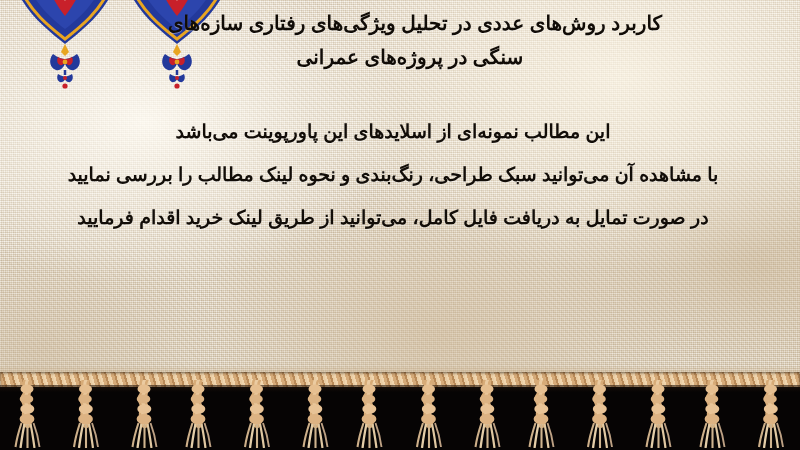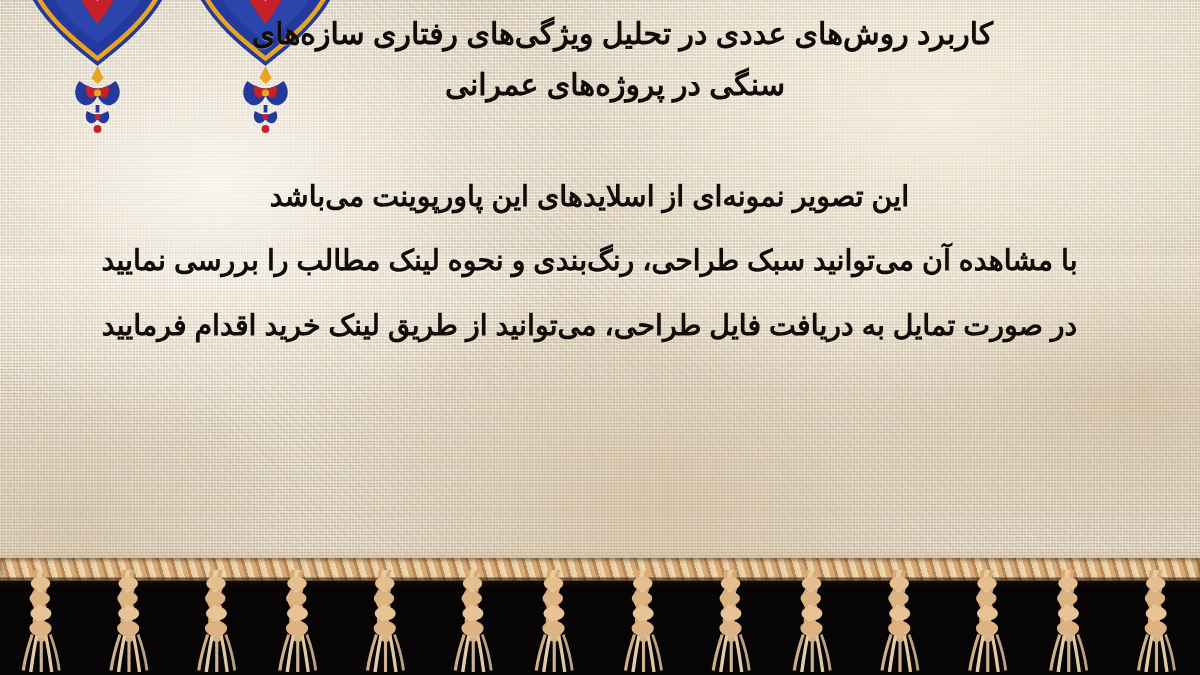--- a/index.html
+++ b/index.html
@@ -205,23 +205,23 @@
       </g>
     </svg>
   </div>
 
   <div class="title-block">
     <div class="title-line l1">کاربرد روش‌های عددی در تحلیل ویژگی‌های رفتاری سازه‌های</div>
     <div class="title-line l2">سنگی در پروژه‌های عمرانی</div>
   </div>
 
   <div class="body-block">
-    <div class="body-line">این تصویر نمونه‌ای از اسلایدهای این پاورپوینت می‌باشد</div>
+    <div class="body-line">این مطالب نمونه‌ای از اسلایدهای این پاورپوینت می‌باشد</div>
     <div class="body-line">با مشاهده آن می‌توانید سبک طراحی، رنگ‌بندی و نحوه لینک مطالب را بررسی نمایید</div>
-    <div class="body-line">در صورت تمایل به دریافت فایل طراحی، می‌توانید از طریق لینک خرید اقدام فرمایید</div>
+    <div class="body-line">در صورت تمایل به دریافت فایل کامل، می‌توانید از طریق لینک خرید اقدام فرمایید</div>
   </div>
 
   <div class="fringe-band">
     <div class="cord"></div>
     <div class="cord-shadow"></div>
     <div id="tassels">
         <div class="tassel" style="left: 13.5714px;"><svg viewBox="0 0 30 68" width="30" height="68" xmlns="http://www.w3.org/2000/svg">
             <g transform="translate(-1.5,0)">
               <path d="M15 0 C 11 6 18 10 13 16 C 9 21 18 25 14 31 C 11 36 17 39 15 44" stroke="#d7ab77" stroke-width="8" fill="none" stroke-linecap="round"></path>
               <path d="M15 0 C 11 6 18 10 13 16 C 9 21 18 25 14 31 C 11 36 17 39 15 44" stroke="#f2d6af" stroke-width="3" fill="none" stroke-linecap="round" opacity="0.75"></path>

